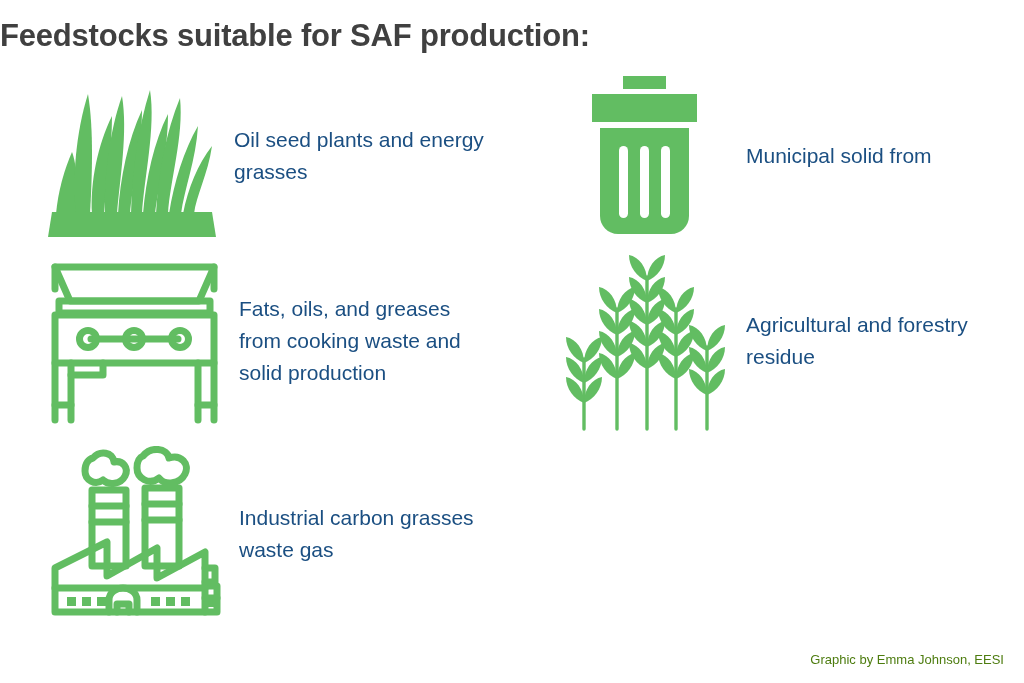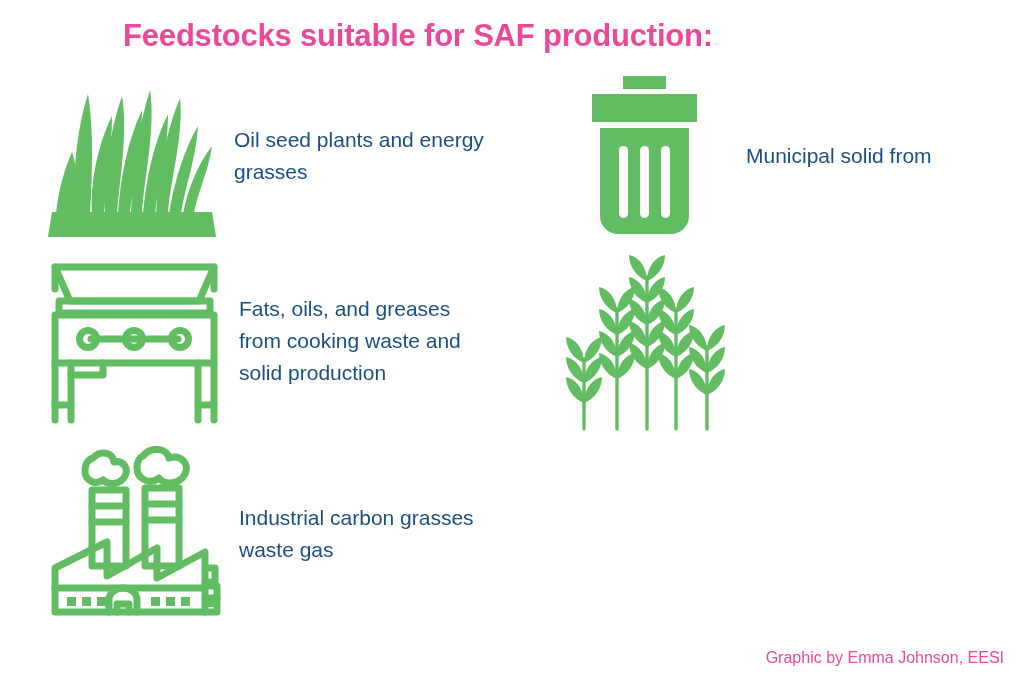--- a/index.html
+++ b/index.html
@@ -21,24 +21,23 @@
     width: 1024px;
     height: 683px;
     box-sizing: border-box;
   }
 
   .title {
     position: absolute;
     top: 18px;
     left: 0;
     width: 836px;
-    text-align: center;
     font-size: 31px;
     font-weight: bold;
-    color: #ec4899;
+    color: #404040;
     letter-spacing: -0.2px;
     white-space: nowrap;
   }
 
   .grid {
     position: absolute;
     top: 66px;
     left: 0;
     width: 1024px;
     height: 590px;
@@ -77,22 +76,22 @@
   }
 
   .label.wide {
     max-width: 258px;
   }
 
   .credit {
     position: absolute;
     right: 20px;
     bottom: 16px;
-    font-size: 16px;
-    color: #ec4899;
+    font-size: 13px;
+    color: #4d7c0f;
     white-space: nowrap;
   }
 
   svg { display: block; }
 </style>
 </head>
 <body>
 
 <div class="infographic">
 
@@ -218,20 +217,21 @@
 
             <path d="M153 100 C143 96 135 86 135 74 C145 76 153 86 153 100 Z"></path>
             <path d="M153 100 C163 96 171 86 171 74 C161 76 153 86 153 100 Z"></path>
             <path d="M153 122 C143 118 135 108 135 96 C145 98 153 108 153 122 Z"></path>
             <path d="M153 122 C163 118 171 108 171 96 C161 98 153 108 153 122 Z"></path>
             <path d="M153 144 C143 140 135 130 135 118 C145 120 153 130 153 144 Z"></path>
             <path d="M153 144 C163 140 171 130 171 118 C161 120 153 130 153 144 Z"></path>
           </g>
         </svg>
       </div>
+      <div class="label">Agricultural and forestry residue</div>
     </div>
 
     <div class="cell">
       <div class="icon-box col-right">
         <svg width="175" height="175" viewBox="0 0 175 175" aria-hidden="true">
           <g fill="none" stroke="#62bd62" stroke-width="7" stroke-linejoin="round" stroke-linecap="round">
 
             <path d="M46 12 C53 4 66 6 67 16 C76 14 82 22 78 30 C74 38 62 40 56 34 C48 40 38 34 38 25 C38 17 42 13 46 12 Z"></path>
             <path d="M96 10 C104 0 120 2 122 12 C134 8 143 18 138 28 C133 38 118 40 112 32 C102 40 90 32 90 22 C90 15 93 11 96 10 Z"></path>
 

